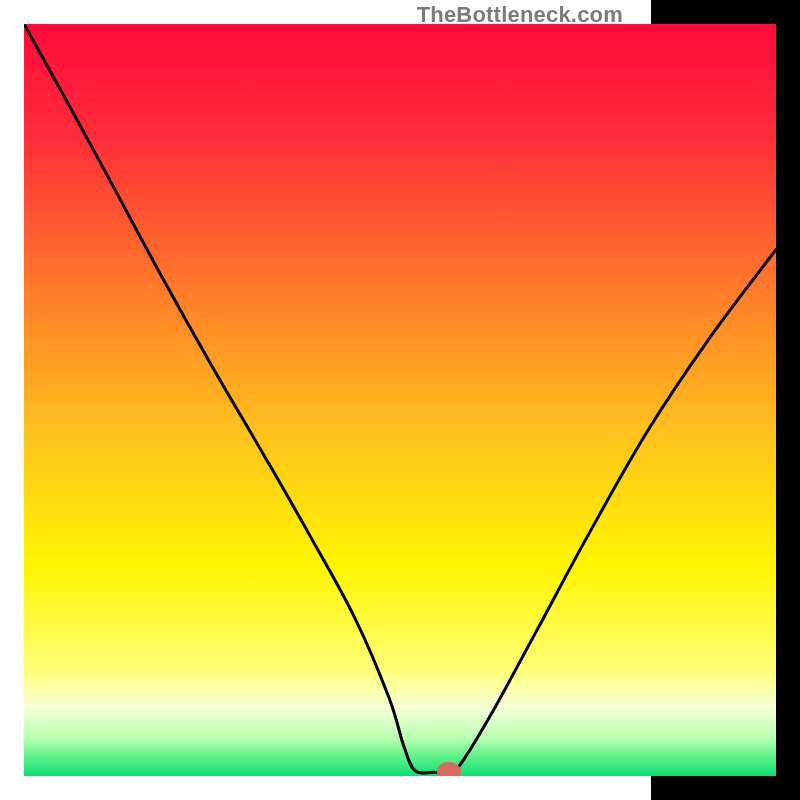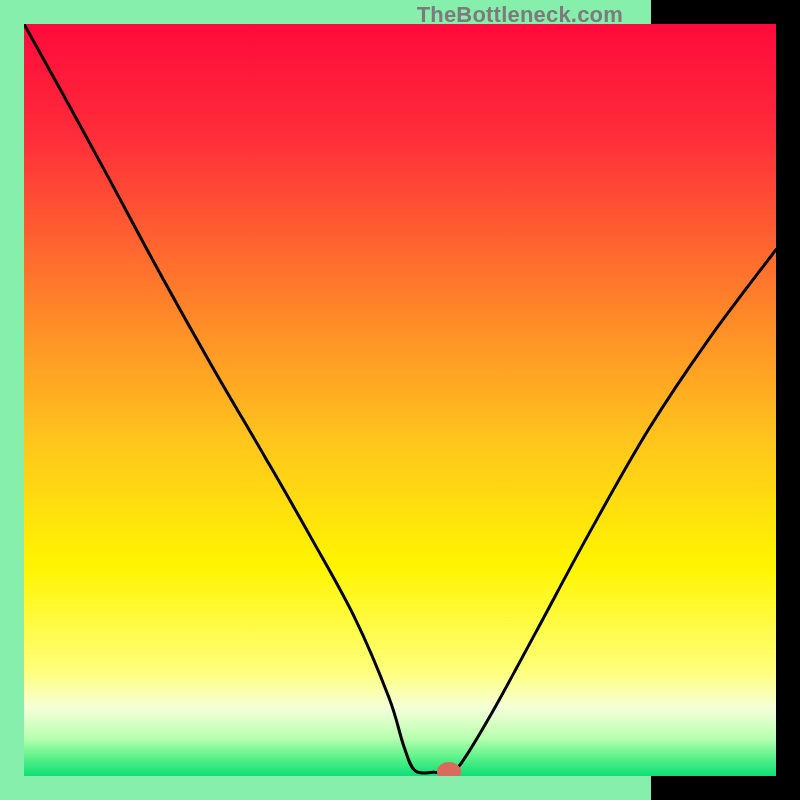--- a/index.html
+++ b/index.html
@@ -9,21 +9,21 @@
     height: 800px;
     background: #000;
     overflow: hidden;
   }
   .frame {
     position: absolute;
     left: 0;
     top: 0;
     width: 651px;
     height: 800px;
-    background: #86efac;
+    background: #ffffff;
   }
   .plot {
     position: absolute;
     left: 24px;
     top: 24px;
     width: 752px;
     height: 752px;
     overflow: hidden;
   }
   .gradient {

